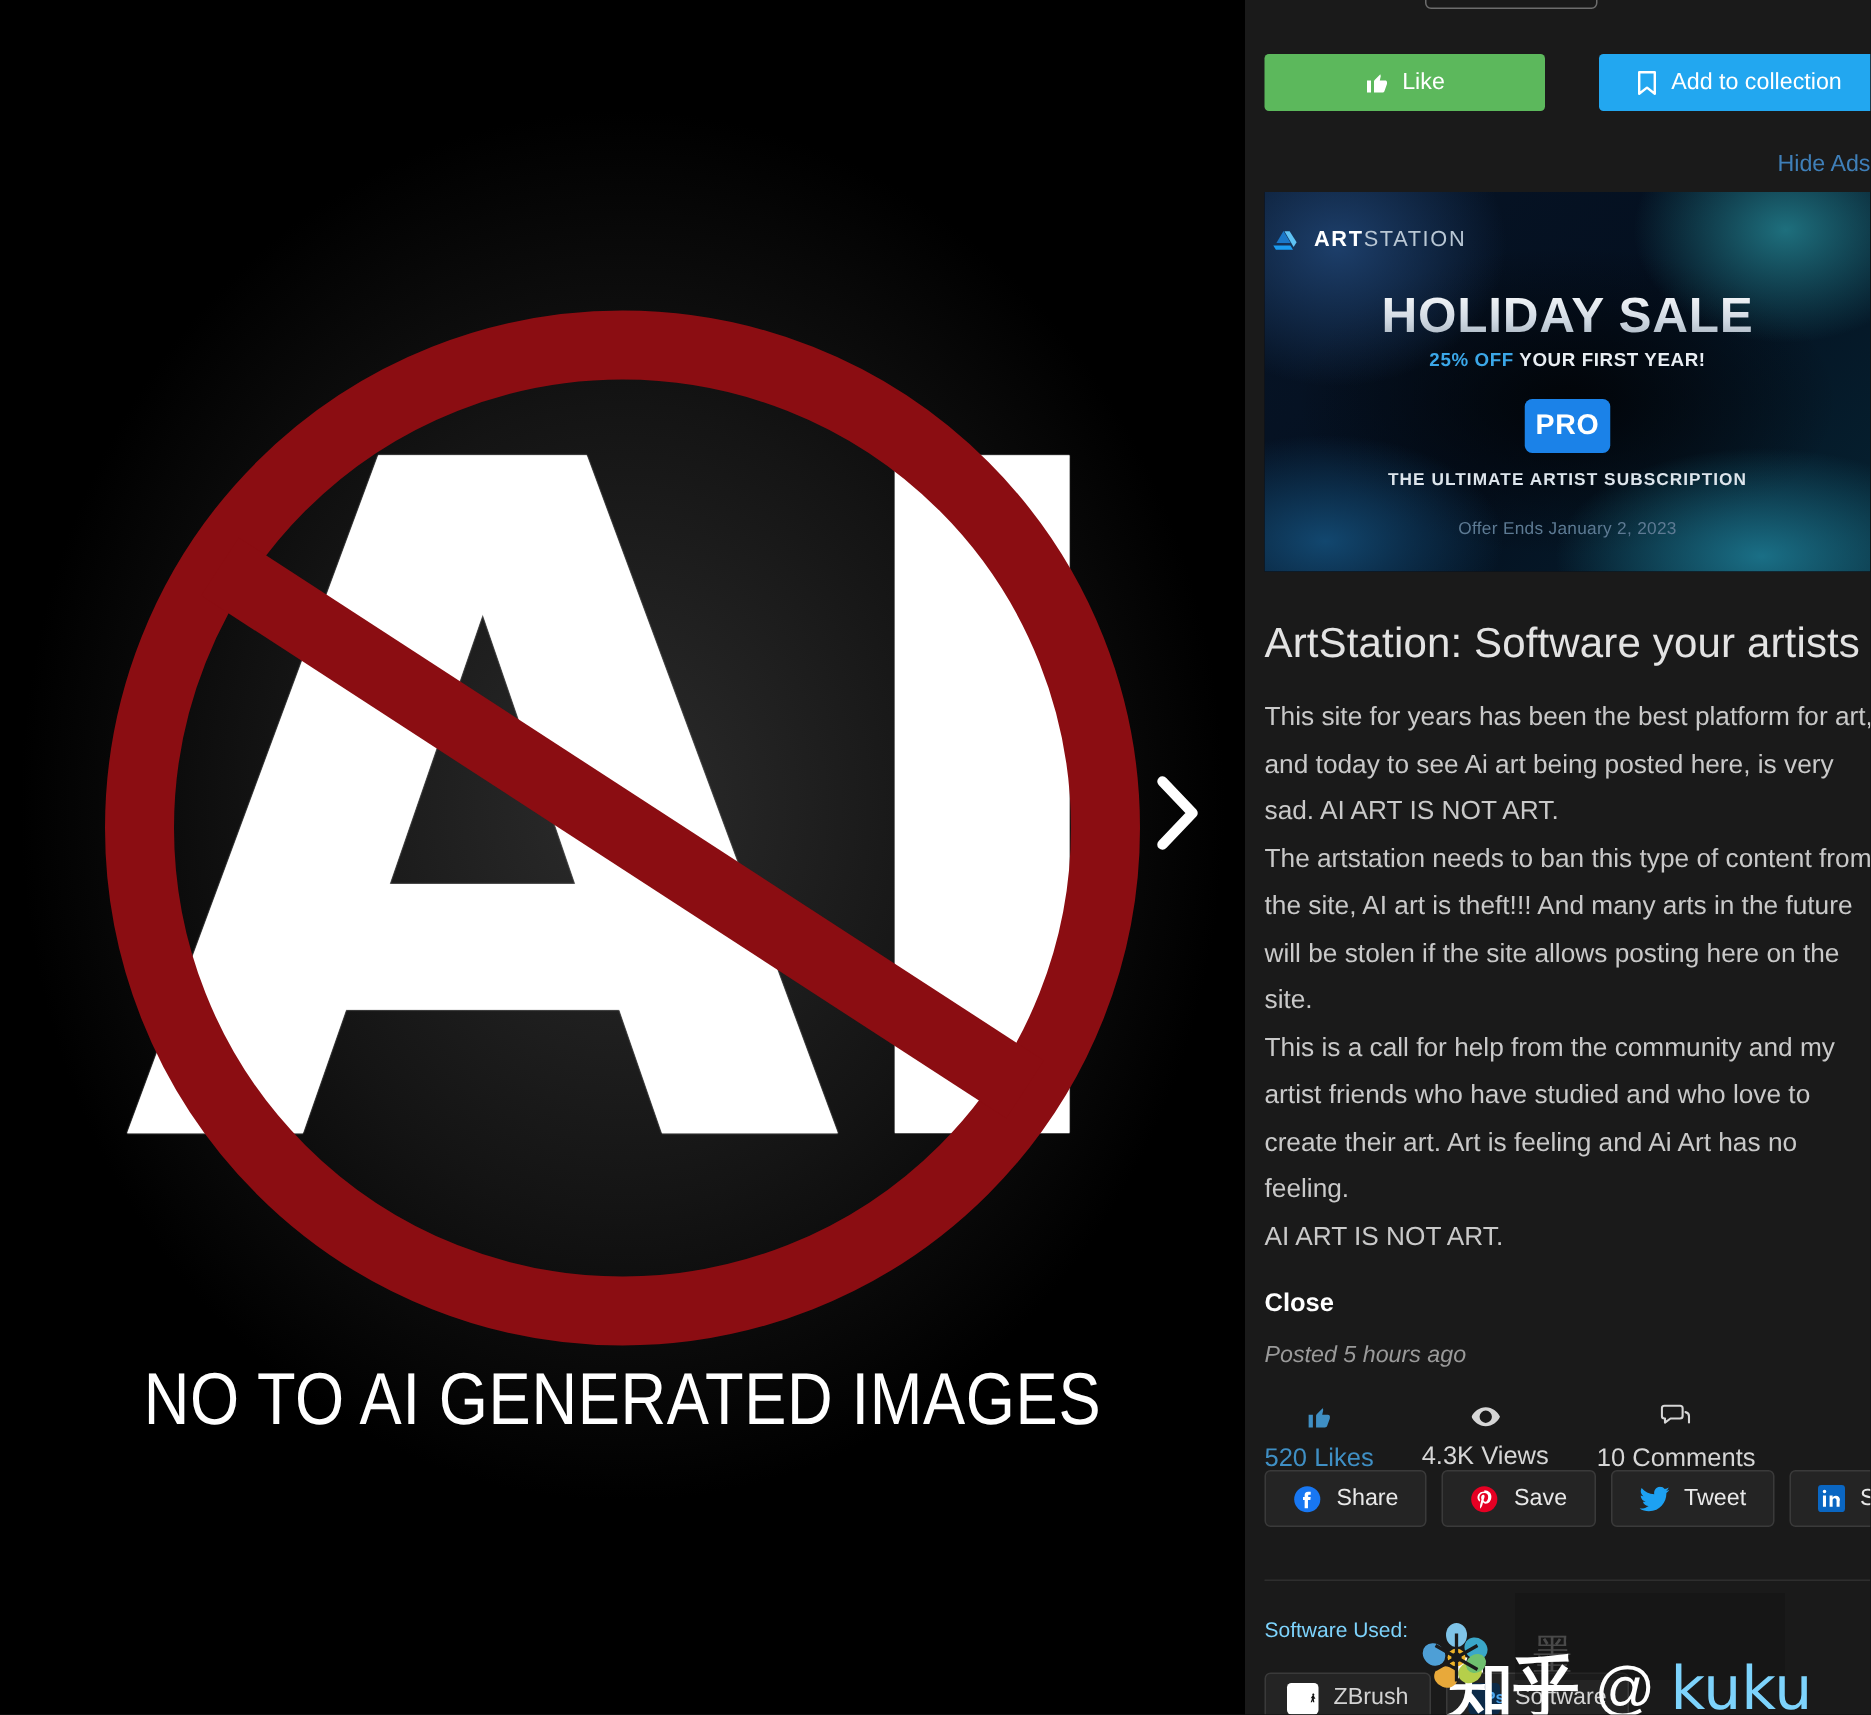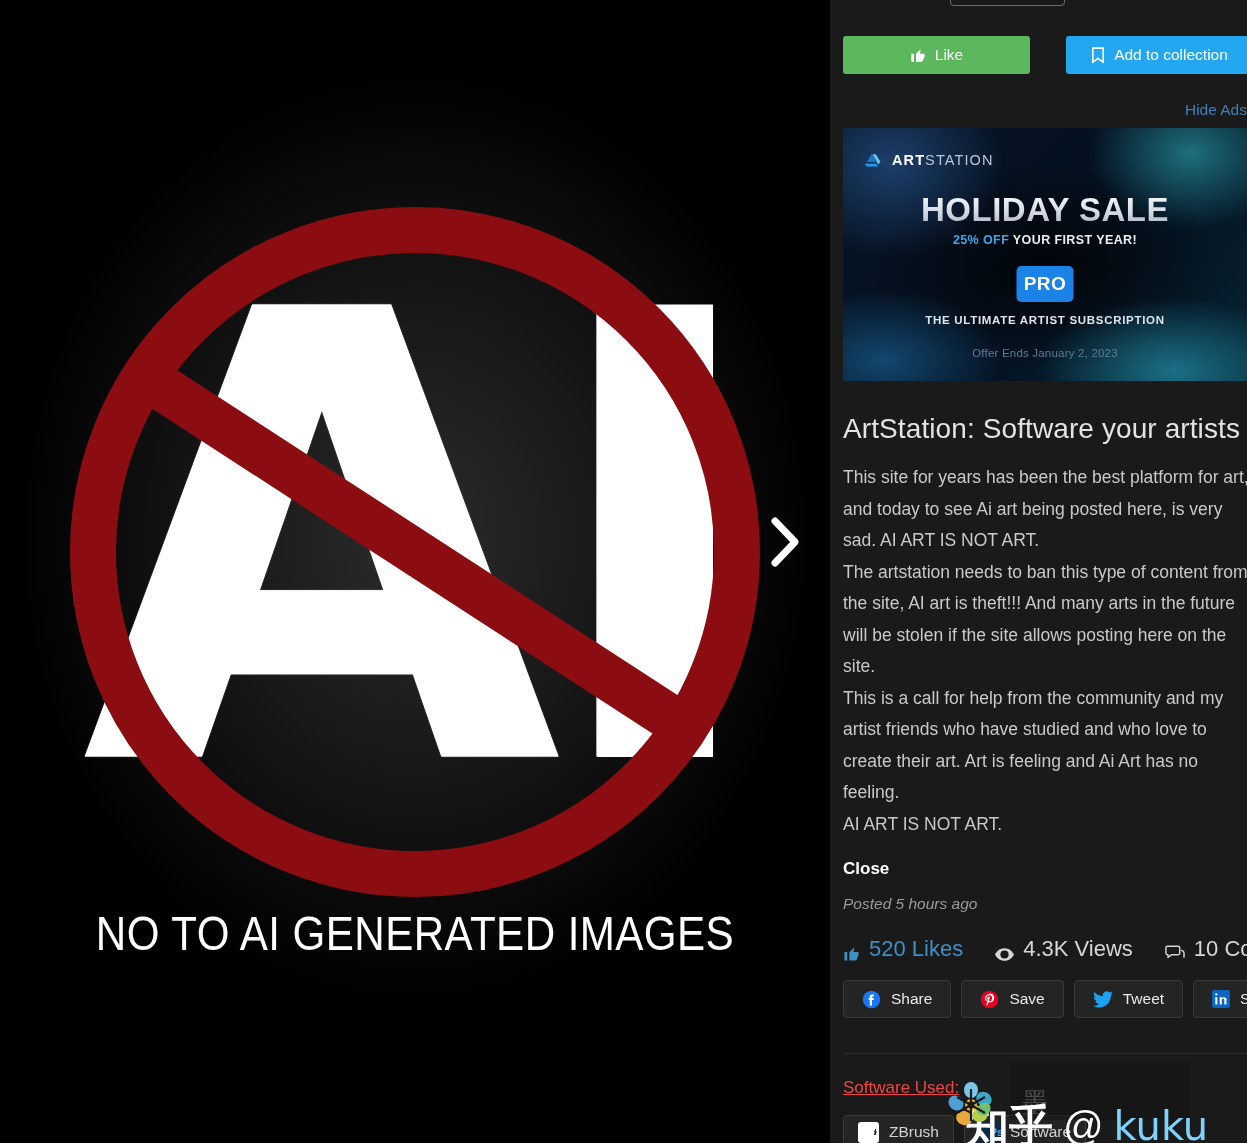--- a/index.html
+++ b/index.html
@@ -61,21 +61,21 @@
   #ad-banner { position:absolute; left:0; top:128px; width:404px; height:253px;
      background:#050b14; overflow:hidden; }
   #ad-bg { position:absolute; inset:0;
      background:
        radial-gradient(ellipse 45% 60% at 12% 14%, #1d3f6b 0%, rgba(5,11,20,0) 62%),
        radial-gradient(ellipse 38% 45% at 86% 10%, #1e6f7d 0%, rgba(5,11,20,0) 66%),
        radial-gradient(ellipse 50% 42% at 82% 96%, #1a6f86 0%, rgba(5,11,20,0) 68%),
        radial-gradient(ellipse 42% 40% at 10% 92%, #12476f 0%, rgba(5,11,20,0) 70%),
        radial-gradient(ellipse 60% 55% at 50% 55%, #020509 0%, rgba(2,5,9,0) 74%),
        linear-gradient(135deg,#071426 0%,#041020 50%,#062231 100%); }
-  #ad-logo { position:absolute; left:21px; top:24px; display:flex; align-items:center; gap:9px; }
+  #ad-logo { position:absolute; left:5px; top:24px; display:flex; align-items:center; gap:9px; }
   #ad-logo .mark { width:19px; height:15px; }
   #ad-wordmark { font-size:14.5px; letter-spacing:1.1px; font-weight:700;
      font-family:"Liberation Sans",sans-serif; }
   #ad-wordmark .b { color:#ffffff; }
   #ad-wordmark .t { color:#b9c7d4; font-weight:400; }
   #ad-head { position:absolute; left:0; right:0; top:63px; text-align:center;
      font-size:33px; font-weight:700; letter-spacing:0.5px;
      background:linear-gradient(180deg,#ffffff 0%,#cfd8e2 60%,#9eabb8 100%);
      -webkit-background-clip:text; background-clip:text; color:transparent;
      font-family:"Liberation Sans",sans-serif; }
@@ -97,33 +97,33 @@
   #post-body { position:absolute; left:0; top:462px; width:412px; color:#c9c9c9;
      font-size:17.5px; line-height:31.5px; }
 
   #close-link { position:absolute; left:0; top:859px; color:#ffffff; font-size:17px;
      font-weight:700; cursor:pointer; }
   #posted { position:absolute; left:0; top:895px; color:#9a9a9a; font-size:15.5px;
      font-style:italic; }
 
   #stats { position:absolute; left:0; top:936px; display:flex; align-items:center; gap:32px;
      white-space:nowrap; }
-  .stat { display:flex; align-items:flex-end; gap:9px; font-size:22px; color:#d6d6d6; }
+  .stat { display:flex; align-items:center; gap:9px; font-size:17px; color:#d6d6d6;flex-direction:column; }
   .stat.likes { color:#3f8fc4; cursor:pointer; }
   .stat svg { display:block; flex:0 0 auto; }
 
   #share-row { position:absolute; left:0; top:980px; display:flex; gap:10px; white-space:nowrap; }
   .share-btn { height:38px; padding:0 18px; background:#242424; border:1px solid #3a3a3a;
      border-radius:4px; color:#e8e8e8; font-size:15.5px; display:flex; align-items:center;
      gap:10px; cursor:pointer; }
   .share-btn svg { display:block; }
 
   #divider { position:absolute; left:0; top:1053px; width:404px; height:1px; background:#2e2e2e; }
 
-  #sw-label { position:absolute; left:0; top:1078px; color:#ef4444; font-size:17px;text-decoration:underline; }
+  #sw-label { position:absolute; left:0; top:1078px; color:#7dd3fc; font-size:14px; }
   #sw-chips { position:absolute; left:0; top:1115px; display:flex; gap:10px; white-space:nowrap; }
   .sw-chip { height:34px; padding:0 14px; background:#242424; border:1px solid #3a3a3a;
      border-radius:4px; color:#d3d3d3; font-size:15.5px; display:flex; align-items:center;
      gap:10px; cursor:pointer; }
   .sw-ico { width:21px; height:21px; border-radius:3px; display:flex; align-items:center;
      justify-content:center; font-size:11px; font-weight:700; flex:0 0 auto;padding-left:14px; }
   .sw-ico.zb { background:#ffffff; color:#111; }
   .sw-ico.ps { background:#0c2a48; color:#4ba6ef; }
 
   

